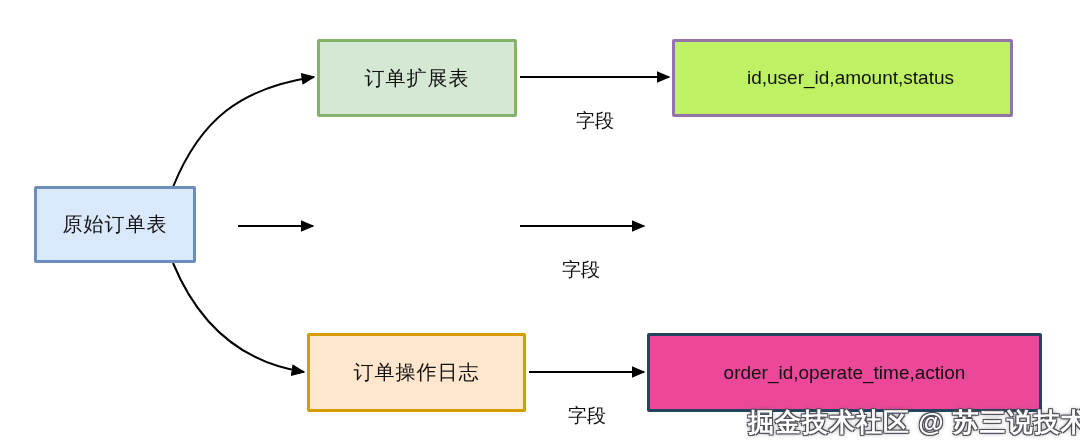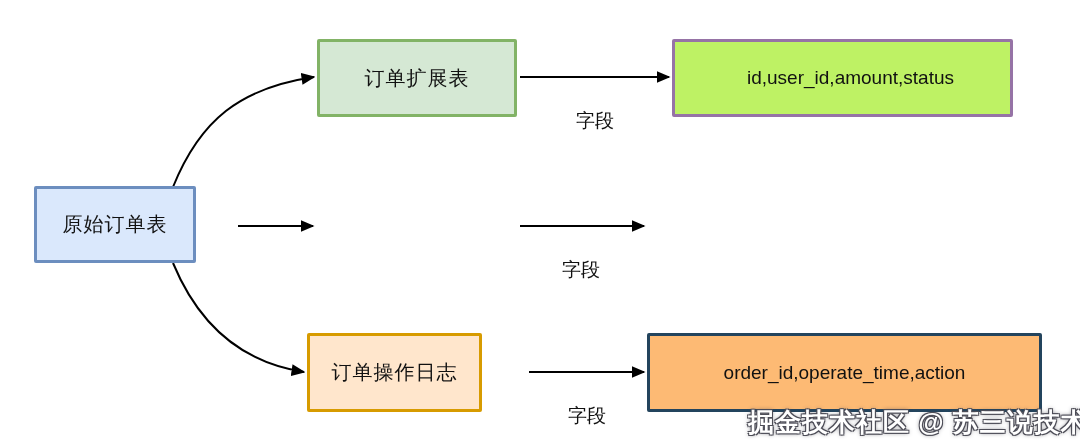--- a/index.html
+++ b/index.html
@@ -26,22 +26,22 @@
     border-radius: 2px;
     font-size: 20px;
     letter-spacing: 1px;
     box-sizing: border-box;
   }
   .node-source      { left: 34px;  top: 186px; width: 162px; height: 77px; background:#dae8fc; border:3px solid #6c8ebf; }
   .node-core        { left: 317px; top: 39px;  width: 200px; height: 78px; background:#d5e8d4; border:3px solid #82b366; }
   .node-core-fields { left: 672px; top: 39px;  width: 341px; height: 78px; background:#bef264; border:3px solid #9673a6; font-size:19px; letter-spacing:0;padding-left:16px; }
   .node-ext         { left: 317px; top: 186px; width: 200px; height: 77px; background:#f8cecc; border:3px solid #b85450; }
   .node-ext-fields  { left: 647px; top: 186px; width: 392px; height: 77px; background:#fff2cc; border:3px solid #d6b656; font-size:19px; letter-spacing:0; }
-  .node-log         { left: 307px; top: 333px; width: 175px; height: 79px; background:#ffe6cc; border:3px solid #d79b00; }
-  .node-log-fields  { left: 647px; top: 333px; width: 395px; height: 79px; background:#fdba74; border:3px solid #23445d; font-size:19px; letter-spacing:0; }
+  .node-log         { left: 307px; top: 333px; width: 219px; height: 79px; background:#ffe6cc; border:3px solid #d79b00; }
+  .node-log-fields  { left: 647px; top: 333px; width: 395px; height: 79px; background:#ec4899; border:3px solid #23445d; font-size:19px; letter-spacing:0; }
   .edge-label {
     position: absolute;
     transform: translate(-50%, -50%);
     background: #ffffff;
     padding: 0 3px;
     font-size: 19px;
     line-height: 1.1;
     white-space: nowrap;
     margin-top: 44px;
   }

